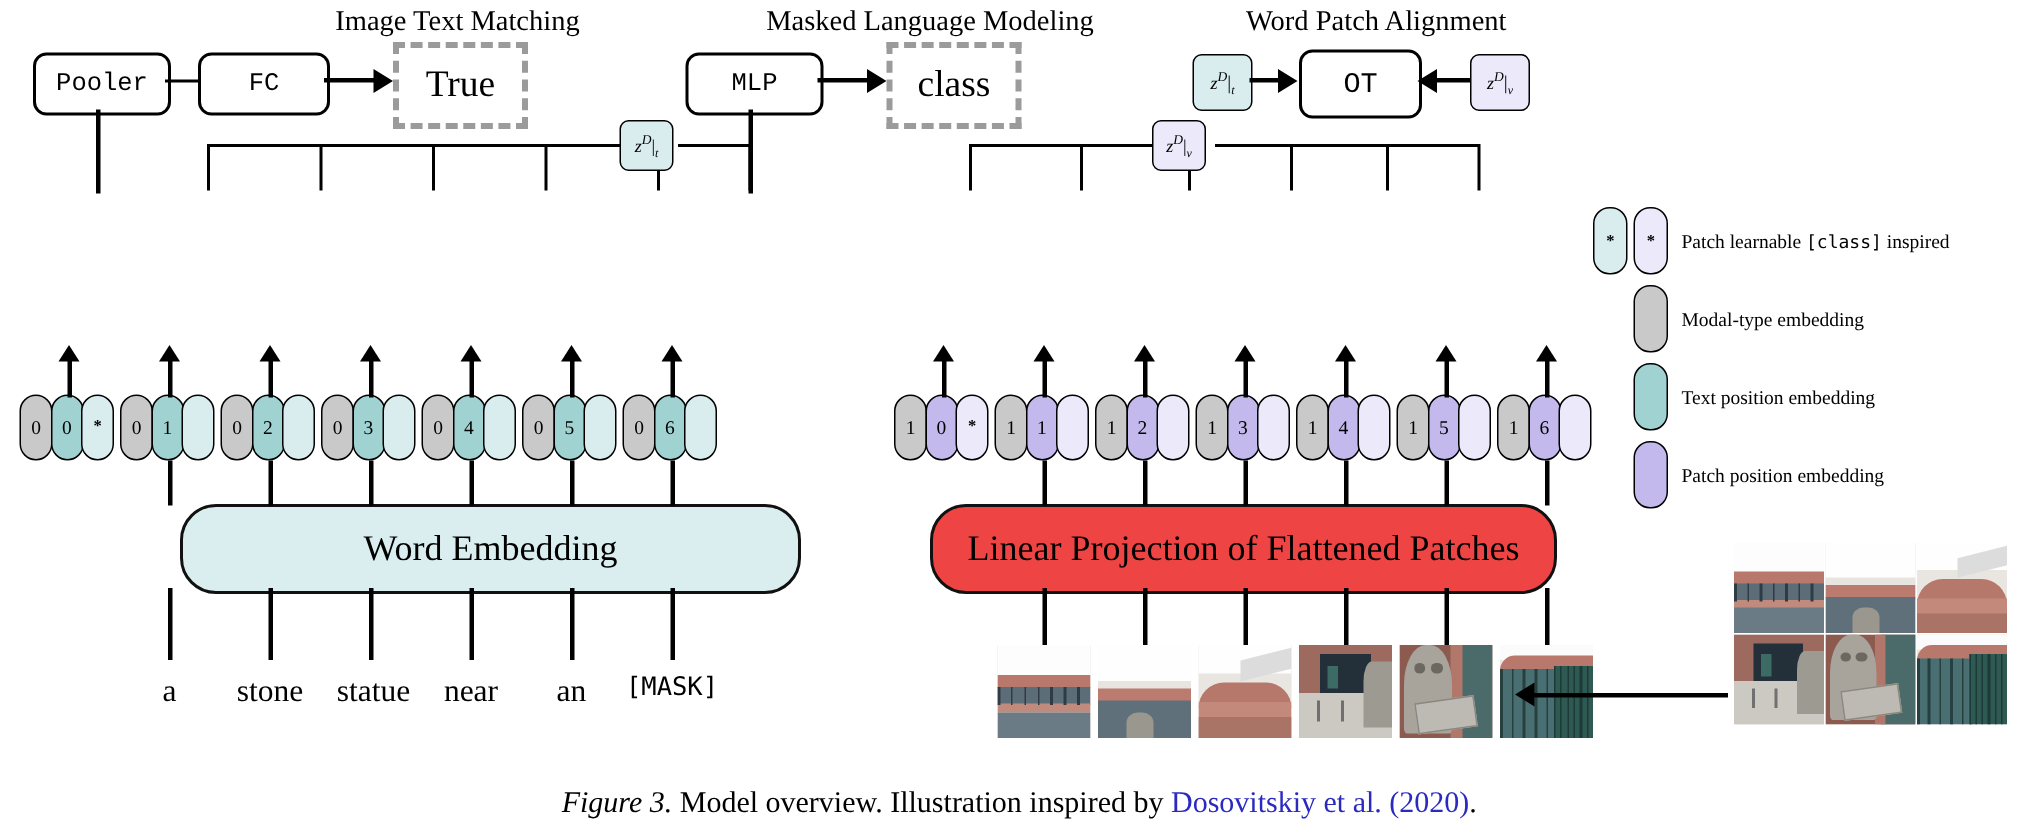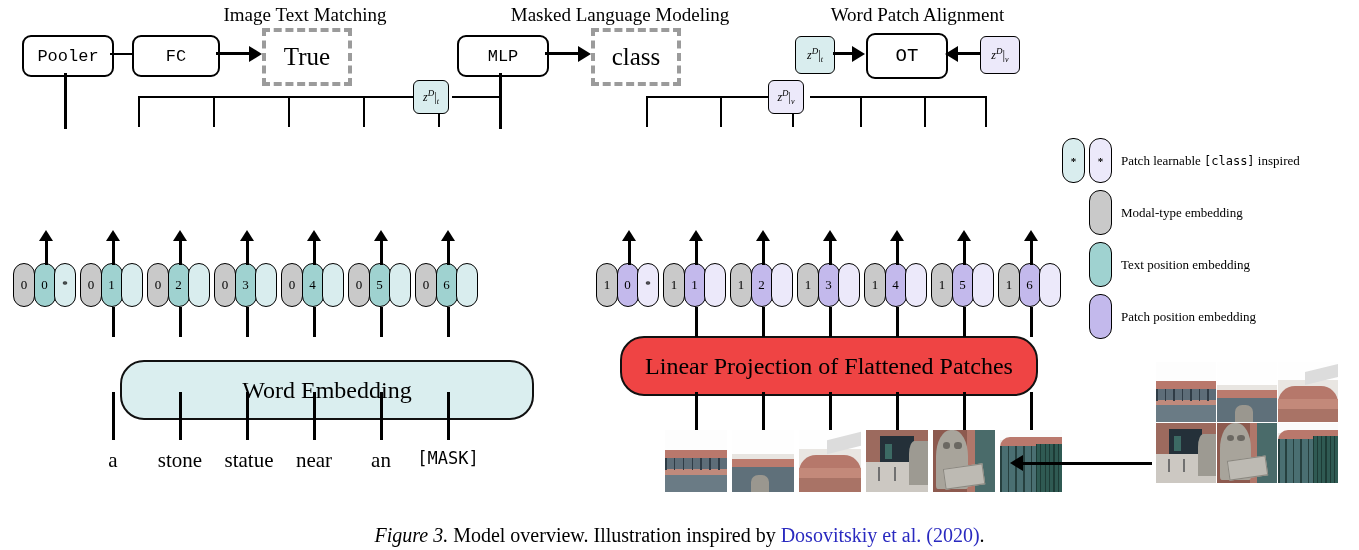--- a/index.html
+++ b/index.html
@@ -48,21 +48,21 @@
     display:flex;align-items:center;justify-content:center;
     font-size:28px;letter-spacing:.3px;
   }
 
   
   .embbox{
     position:absolute;border:2.2px solid #111;border-radius:24px;
     display:flex;align-items:center;justify-content:center;
     font-size:24px;white-space:nowrap;
   }
-  #wordemb{left:120px;top:336px;width:410px;height:56px;background:#daeeef;margin-top:24px;}
+  #wordemb{left:120px;top:336px;width:410px;height:56px;background:#daeeef;}
   #linproj{left:620px;top:336px;width:414px;height:56px;background:#ef4444;}
 
   
   .grp{position:absolute;top:263px;height:44px;display:flex;}
   .pill{
     width:22px;height:44px;border:1.7px solid #000;border-radius:11px;
     display:flex;align-items:center;justify-content:center;
     font-size:13px;font-family:"Liberation Serif",serif;margin-right:-1.5px;
     box-sizing:border-box;position:relative;
   }

